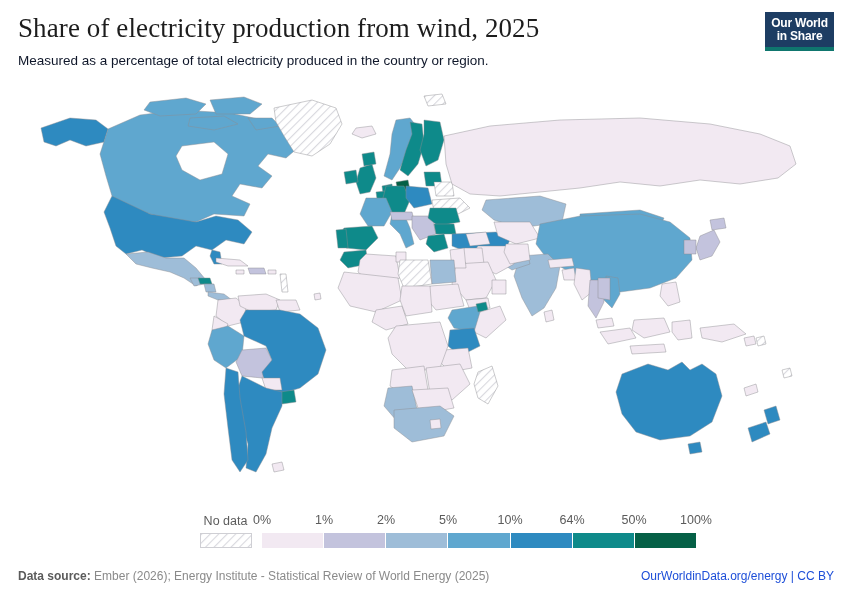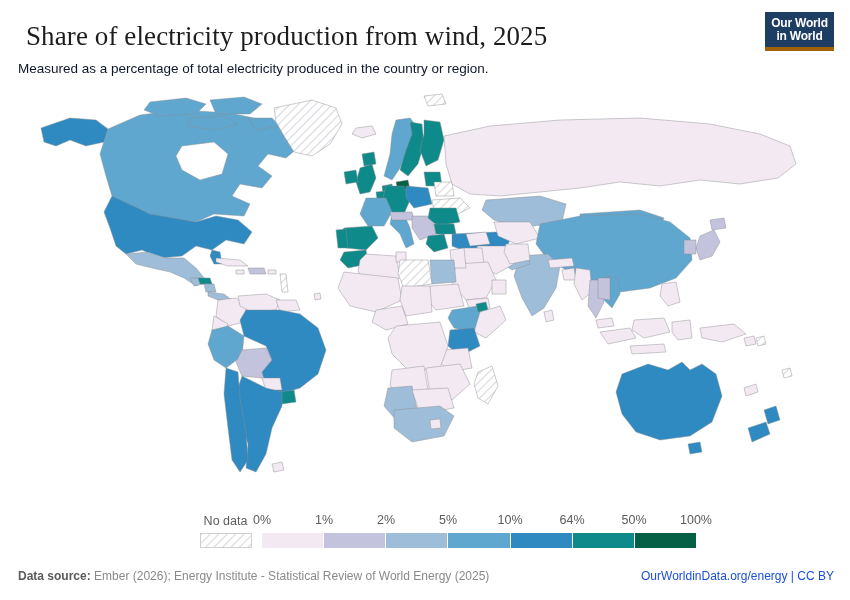--- a/index.html
+++ b/index.html
@@ -11,34 +11,34 @@
     position:relative;
   }
   #chart{position:absolute;inset:0;}
 
   
   .header{position:absolute;left:18px;top:12px;right:18px;}
   .title{
     font-family:"Liberation Serif",serif;
     font-size:27px;line-height:32px;
     color:#1d1d1d;font-weight:400;letter-spacing:0.1px;
-    margin:8px;white-space:nowrap;
+    margin:0;white-space:nowrap;
   }
   .subtitle{
     font-size:13.5px;line-height:18px;
     color:#0f172a;margin:8px 0 0 0;font-weight:400;
   }
 
   
   .owid-logo{
     position:absolute;right:16px;top:12px;
     width:69px;height:39px;
     background:#1d3d63;
     box-sizing:border-box;
-    border-bottom:4px solid #a16207;
+    border-bottom:4px solid #0f766e;
     display:flex;flex-direction:column;
     align-items:center;justify-content:center;
     line-height:13px;
   }
   .owid-logo span{
     color:#fff;font-size:12px;font-weight:700;
     font-family:"Liberation Sans",sans-serif;
     letter-spacing:-0.2px;display:block;
   }
 
@@ -84,21 +84,21 @@
 
 <div id="chart">
 
   <div class="header">
     <h1 class="title">Share of electricity production from wind, 2025</h1>
     <p class="subtitle">Measured as a percentage of total electricity produced in the country or region.</p>
   </div>
 
   <div class="owid-logo">
     <span>Our World</span>
-    <span>in World</span>
+    <span>in Share</span>
   </div>
 
   <div class="map-wrap">
     <svg class="map-svg" viewBox="0 0 850 410" preserveAspectRatio="xMidYMid meet">
       <defs>
         <pattern id="hatch" width="6" height="6" patternTransform="rotate(45)" patternUnits="userSpaceOnUse">
           <rect width="6" height="6" fill="#ffffff"></rect>
           <line x1="0" y1="0" x2="0" y2="6" stroke="#d8d8de" stroke-width="2.2"></line>
         </pattern>
       </defs>

